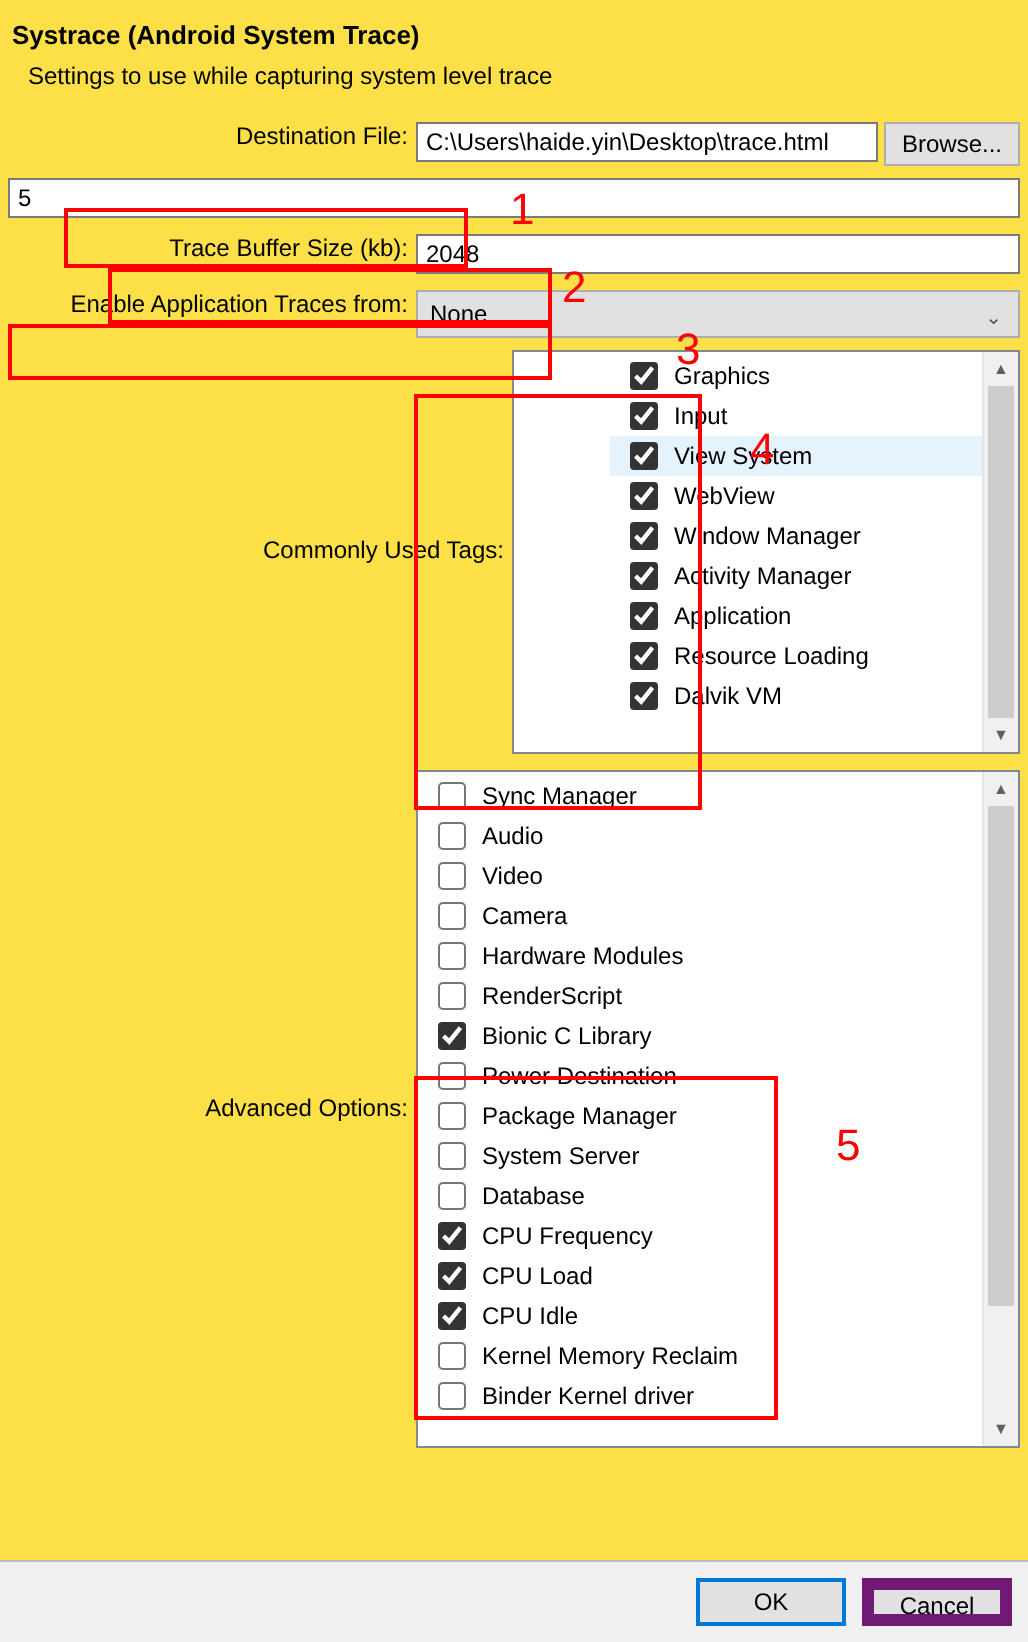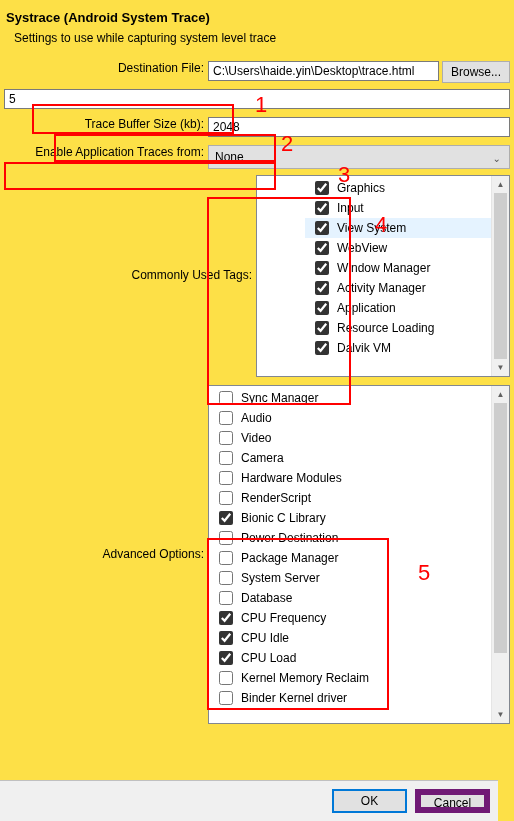--- a/index.html
+++ b/index.html
@@ -134,21 +134,21 @@
   width: 100%;
   height: 17px;
   background: #f0f0f0;
   display: flex; align-items: center; justify-content: center;
   color: #606060;
   font-size: 8px;
 }
 .sb-thumb { position:absolute; left:2px; width:13px; background:#cdcdcd; }
 .bottom-bar {
   position: absolute;
-  left: 0; right: 16px; bottom: 0;
+  left: 0; right: 0; bottom: 0;
   border-top: 1px solid #c0c0c0;
   padding: 8px;
   display: flex;
   justify-content: flex-end;
   gap: 8px;
   background: #f0f0f0;
 }
 .dlg-btn {
   min-width: 75px;
   height: 24px;
@@ -303,25 +303,25 @@
           <div class="chk-row">
             <input type="checkbox" style="">
             <span>Database</span>
           </div>
           <div class="chk-row">
             <input type="checkbox" checked="" style="">
             <span>CPU Frequency</span>
           </div>
           <div class="chk-row">
             <input type="checkbox" checked="" style="">
+            <span>CPU Load</span>
+          </div>
+          <div class="chk-row">
+            <input type="checkbox" checked="" style="">
             <span>CPU Idle</span>
-          </div>
-          <div class="chk-row">
-            <input type="checkbox" checked="" style="">
-            <span>CPU Load</span>
           </div>
           <div class="chk-row">
             <input type="checkbox" style="">
             <span>Kernel Memory Reclaim</span>
           </div>
           <div class="chk-row">
             <input type="checkbox" style="">
             <span>Binder Kernel driver</span>
           </div>
         </div>

